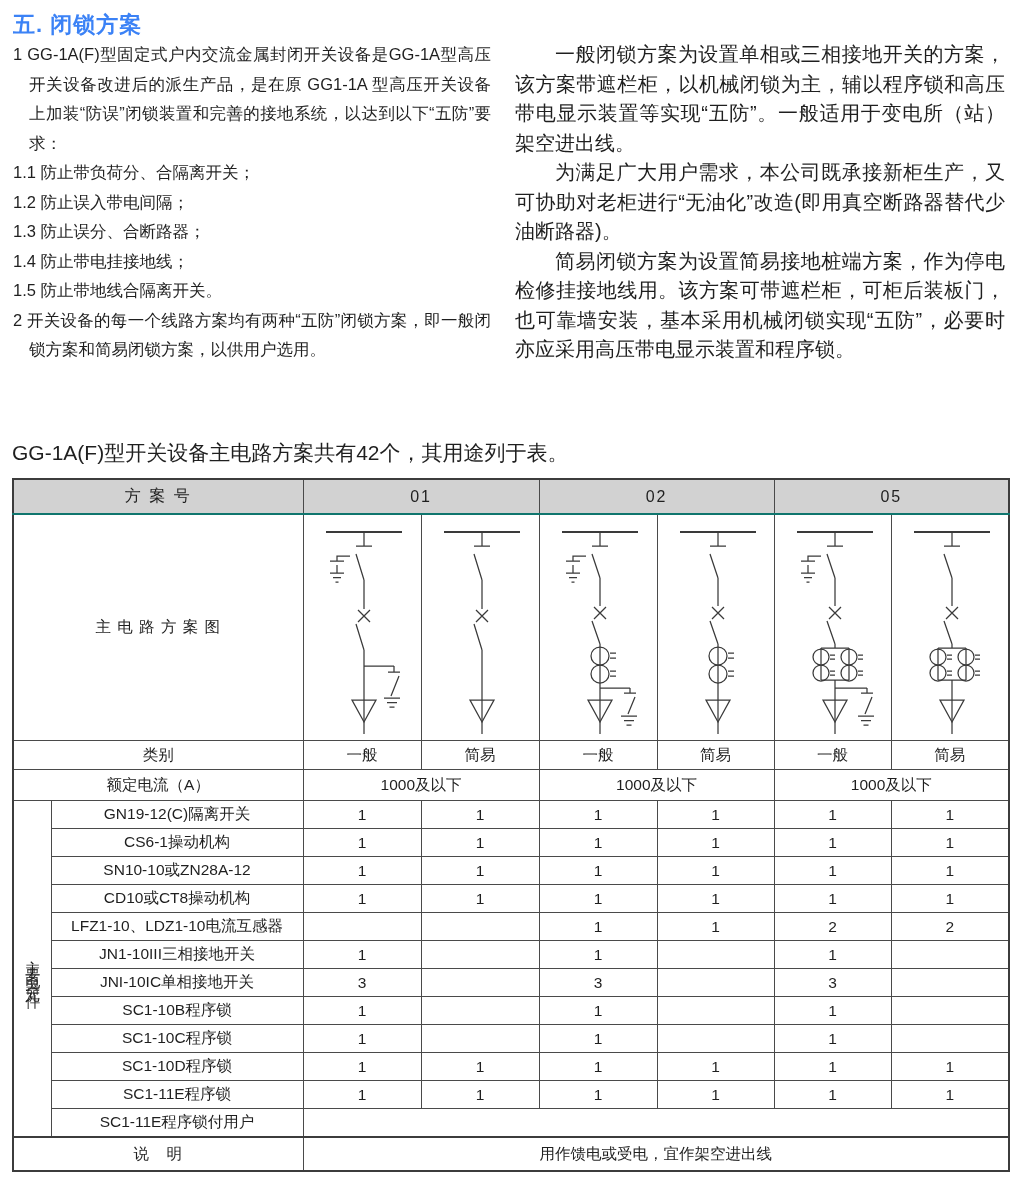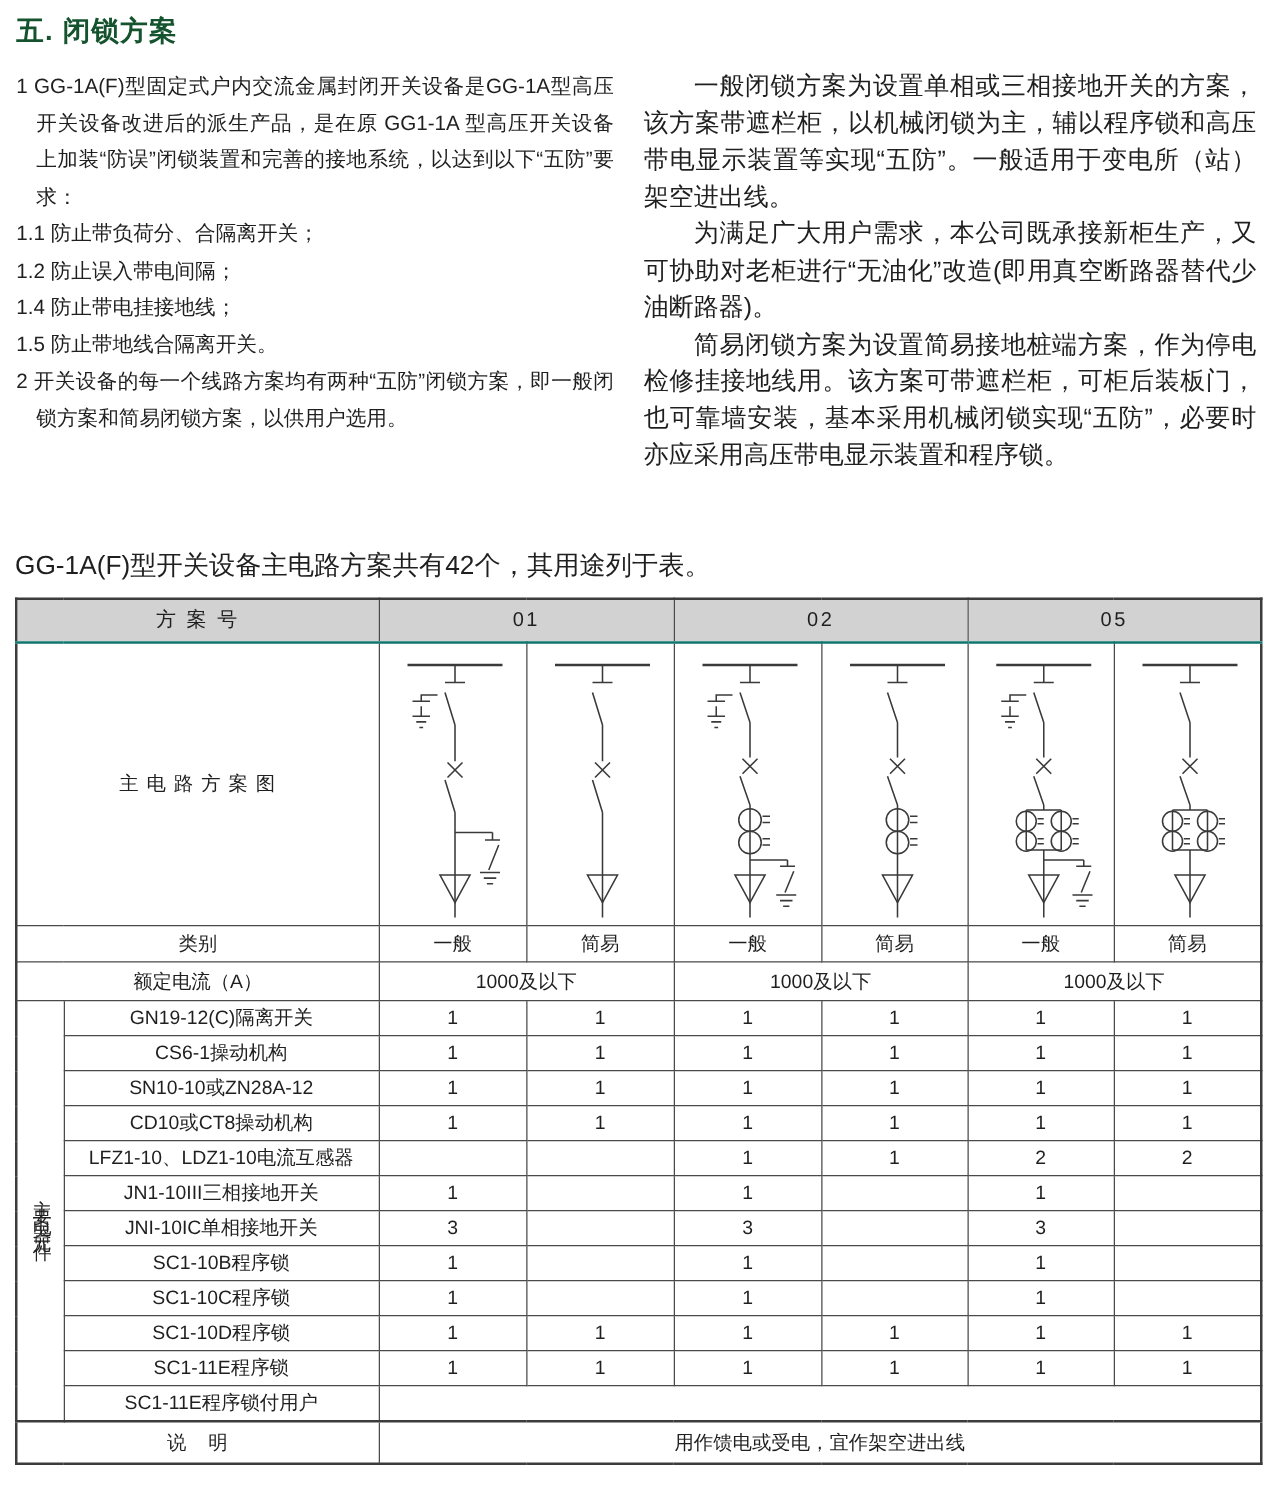--- a/index.html
+++ b/index.html
@@ -4,24 +4,24 @@
 <style>
   html,body { margin:0; padding:0; background:#ffffff; }
   body {
     width:1015px; height:1192px;
     font-family:"Liberation Sans","DejaVu Sans",sans-serif;
     color:#1f1f1f;
     position:relative;
     overflow:hidden;
   }
   .sec-h {
-    font-size:22px; font-weight:700; letter-spacing:1px; color:#14532d;
+    font-size:22px; font-weight:700; letter-spacing:1px; color:#3b82f6;
   }
   #sec5 { position:absolute; left:13px; top:10px; width:992px; }
-  .cols { display:flex; gap:24px; margin-top:15px; }
+  .cols { display:flex; gap:24px; }
   .col-l { width:482px; font-size:16.5px; line-height:29.5px; text-align:justify; }
   .col-r { width:494px; font-size:20px; line-height:29.5px; text-align:justify; }
   .hang { padding-left:16px; text-indent:-16px; margin:0; }
   .sub { margin:0; }
   .col-r p { margin:0; text-indent:2em; }
 
   #sec6 { position:absolute; left:12px; top:424px; width:998px; }
   .intro { margin-top:17px; font-size:21px; line-height:24px; }
 
   table.main {
@@ -61,20 +61,21 @@
 </head>
 <body>
 
 <div id="sec5">
   <div class="sec-h">五. 闭锁方案</div>
   <div class="cols">
     <div class="col-l">
       <p class="hang">1 GG-1A(F)型固定式户内交流金属封闭开关设备是GG-1A型高压开关设备改进后的派生产品，是在原 GG1-1A 型高压开关设备上加装“防误”闭锁装置和完善的接地系统，以达到以下“五防”要求：</p>
       <p class="sub">1.1 防止带负荷分、合隔离开关；</p>
       <p class="sub">1.2 防止误入带电间隔；</p>
+      <p class="sub">1.3 防止误分、合断路器；</p>
       <p class="sub">1.4 防止带电挂接地线；</p>
       <p class="sub">1.5 防止带地线合隔离开关。</p>
       <p class="hang">2 开关设备的每一个线路方案均有两种“五防”闭锁方案，即一般闭锁方案和简易闭锁方案，以供用户选用。</p>
     </div>
     <div class="col-r">
       <p>一般闭锁方案为设置单相或三相接地开关的方案，该方案带遮栏柜，以机械闭锁为主，辅以程序锁和高压带电显示装置等实现“五防”。一般适用于变电所（站）架空进出线。</p>
       <p>为满足广大用户需求，本公司既承接新柜生产，又可协助对老柜进行“无油化”改造(即用真空断路器替代少油断路器)。</p>
       <p>简易闭锁方案为设置简易接地桩端方案，作为停电检修挂接地线用。该方案可带遮栏柜，可柜后装板门，也可靠墙安装，基本采用机械闭锁实现“五防”，必要时亦应采用高压带电显示装置和程序锁。</p>
     </div>
   </div>

